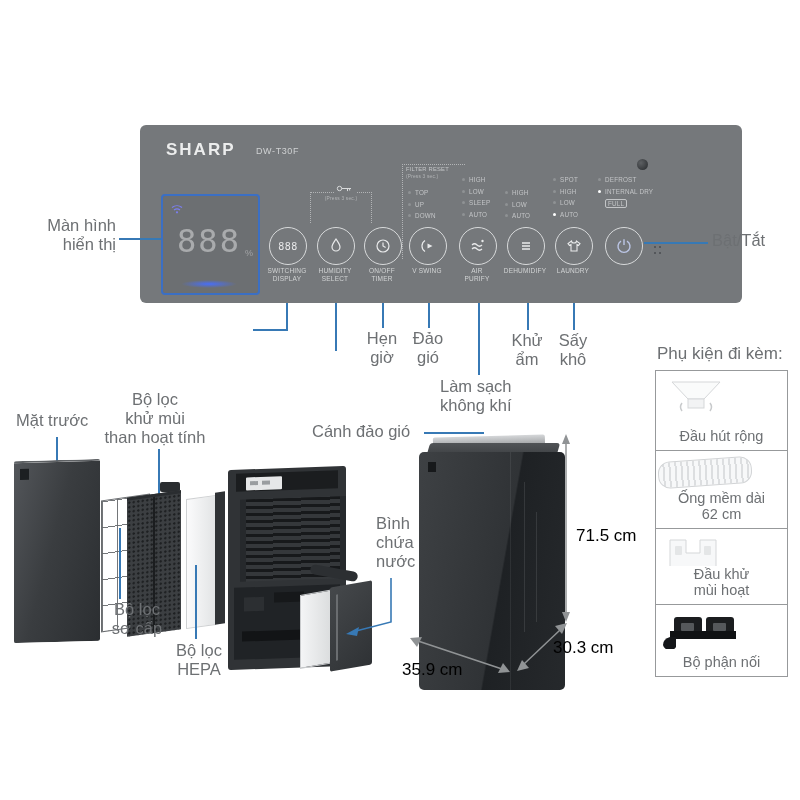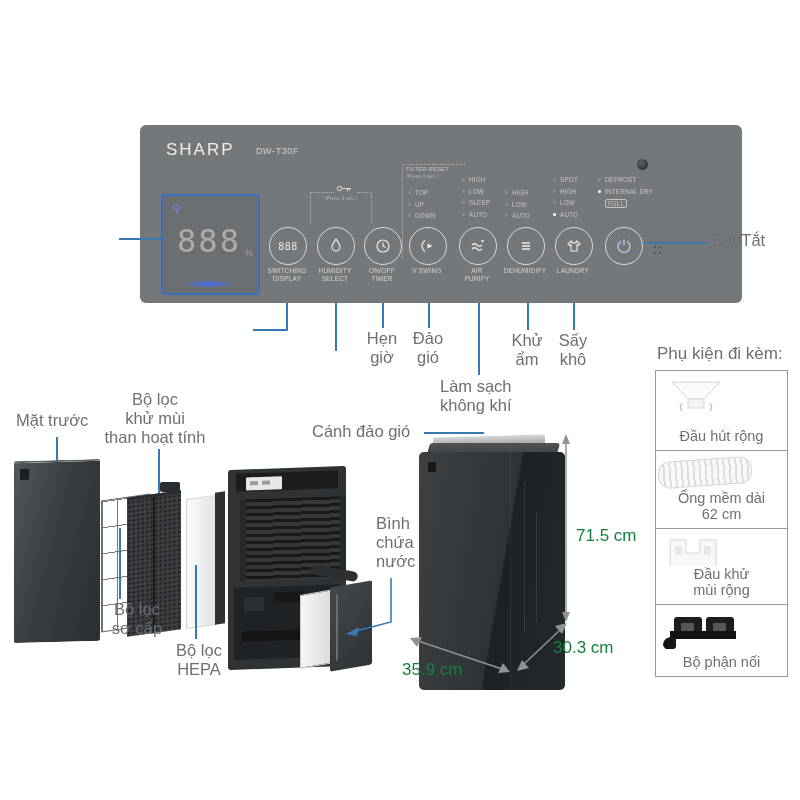--- a/index.html
+++ b/index.html
@@ -8,21 +8,21 @@
   .abs{position:absolute;}
   
   .lbl{position:absolute;color:#6d7073;font-size:16.5px;line-height:1.14;
        white-space:pre-line;text-align:center;}
   .lbl.left{text-align:left;} .lbl.right{text-align:right;}
   .cline{position:absolute;background:#3779b5;}
   .vline{width:1.5px;} .hline{height:1.5px;}
   
   .panel{position:absolute;left:140px;top:125px;width:602px;height:178px;
          background:#75787b;border-radius:6px;}
-  .brand{position:absolute;left:26px;top:15px;font-size:17px;font-weight:normal;
+  .brand{position:absolute;left:26px;top:15px;font-size:17px;font-weight:bold;
          letter-spacing:2px;color:#eceded;}
   .model{position:absolute;left:116px;top:21px;font-size:9px;letter-spacing:.6px;color:#cfd1d2;}
   .display-box{position:absolute;left:21px;top:69px;width:95px;height:97px;
                border:2px solid #3b6fc4;border-radius:4px;background:rgba(0,0,0,.07);}
   .digits{position:absolute;left:8px;top:26px;width:76px;text-align:center;
           font-family:"DejaVu Sans Mono",monospace;font-size:32px;letter-spacing:2px;
           color:rgba(255,255,255,.42);}
   .digits-unit{position:absolute;right:5px;top:52px;font-size:9px;color:rgba(255,255,255,.35);}
   .glow{position:absolute;left:18px;top:84px;width:56px;height:8px;
         background:radial-gradient(ellipse at center,rgba(70,110,255,.95),rgba(70,110,255,0) 70%);}
@@ -88,21 +88,21 @@
   .louver{position:absolute;left:433px;top:436px;width:112px;height:14px;border-radius:2px;
       background:linear-gradient(#d5d7d9 0%,#aaacae 55%,#8f9193 100%);transform:rotate(-1.5deg);}
   .unit-top{position:absolute;left:428px;top:443px;width:130px;height:15px;border-radius:3px;
       background:linear-gradient(#515457,#3a3d40);transform:skewX(-16deg);}
   .unit-body{position:absolute;left:419px;top:452px;width:146px;height:238px;border-radius:5px;
       background:linear-gradient(100deg,#3e4144 0%,#303336 55%,#1e2124 56%,#26292c 100%);}
   .unit-body .edge{position:absolute;left:62%;top:0;width:1px;height:100%;background:rgba(255,255,255,.07);}
   .unit-body .logo{position:absolute;left:9px;top:10px;width:8px;height:10px;background:#17191b;}
   .unit-body .groove{position:absolute;top:30px;width:1px;height:150px;background:rgba(255,255,255,.10);}
   
-  .dim{position:absolute;color:#15803d;font-size:17px;}
+  .dim{position:absolute;color:#000000;font-size:17px;}
   
   .acc-head{position:absolute;left:657px;top:344px;width:140px;font-size:17px;color:#6d7073;}
   .acc-table{position:absolute;left:655px;top:370px;width:131px;border:1px solid #97999b;}
   .acc-row{display:flex;flex-direction:column;justify-content:space-between;
       padding:8px 2px 5px;border-bottom:1px solid #97999b;}
   .acc-row:last-child{border-bottom:none;}
   .acc-cap{font-size:14.5px;color:#6d7073;text-align:center;white-space:pre-line;line-height:1.15;}
   .hose{width:92px;height:25px;border-radius:12px;border:1px solid #d2d4d6;transform:rotate(-4deg);
       background:repeating-linear-gradient(90deg,#f7f8f9 0 4px,#dcdee0 4px 6px);}
 </style>
@@ -272,20 +272,22 @@
 
     <div class="sensor"></div>
     <div class="braille">
         <i></i>
         <i></i>
         <i></i>
         <i></i>
       </div>
   </div>
 
+  <div class="lbl right" style="left:14px;top:216px;width:102px">Màn hình
+hiển thị</div>
   <div class="cline hline" style="left:119px;top:238px;width:42px"></div>
 
   <div class="cline hline" style="left:253px;top:329px;width:34px"></div>
   <div class="cline vline" style="left:286px;top:303px;height:28px"></div>
 
   <div class="cline vline" style="left:335px;top:303px;height:48px"></div>
 
   <div class="cline vline" style="left:382px;top:303px;height:25px"></div>
   <div class="lbl" style="left:352px;top:329px;width:60px">Hẹn
 giờ</div>
@@ -415,21 +417,21 @@
 62 cm</div>
     </div>
 
     <div class="acc-row" style="height:62px">
       <svg width="70" height="34">
         <path d="M12 3 h16 v13 h14 v-13 h16 v28 h-46 z" fill="#f7f8f9" stroke="#d5d7d9"></path>
         <rect x="17" y="9" width="7" height="9" rx="1" fill="#e4e6e7"></rect>
         <rect x="46" y="9" width="7" height="9" rx="1" fill="#e4e6e7"></rect>
       </svg>
       <div class="acc-cap">Đầu khử
-mùi rộng</div>
+mùi hoạt</div>
     </div>
 
     <div class="acc-row" style="height:58px">
       <svg width="84" height="36">
         <rect x="16" y="4" width="28" height="20" rx="3" fill="#1b1d1f"></rect>
         <rect x="48" y="4" width="28" height="20" rx="3" fill="#1b1d1f"></rect>
         <rect x="12" y="18" width="66" height="8" fill="#101214"></rect>
         <rect x="23" y="10" width="13" height="8" rx="1" fill="#55585b"></rect>
         <rect x="55" y="10" width="13" height="8" rx="1" fill="#55585b"></rect>
         <path d="M12 24 q-7 2 -7 8 a7 6 0 0 0 13 2 l0 -10 z" fill="#141619"></path>

